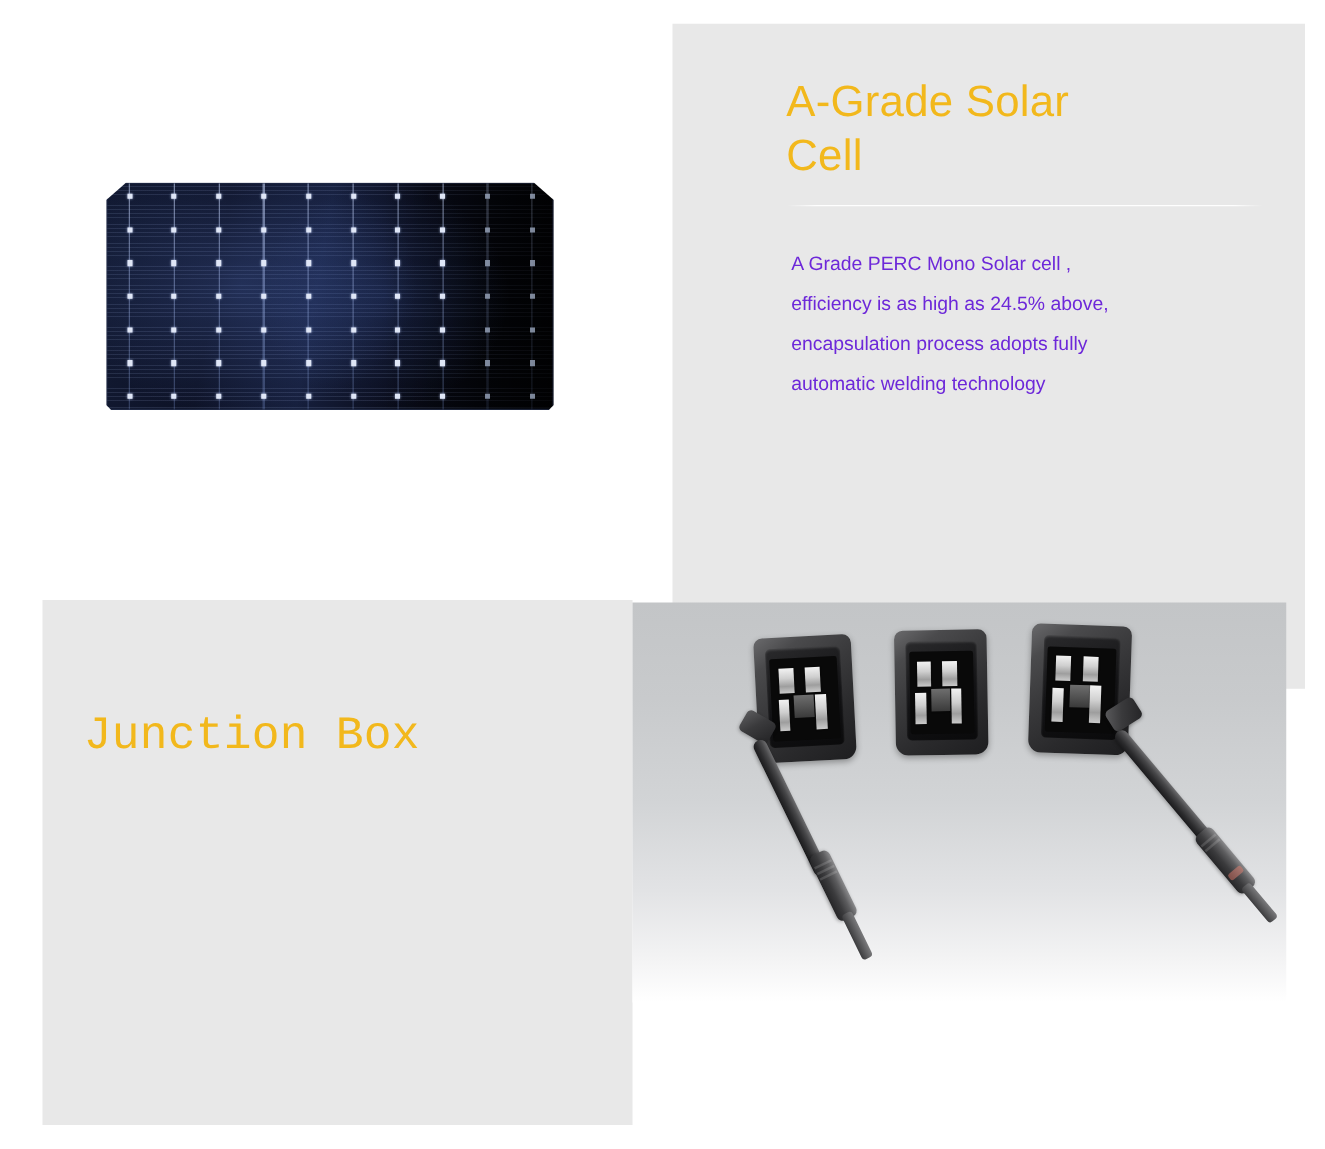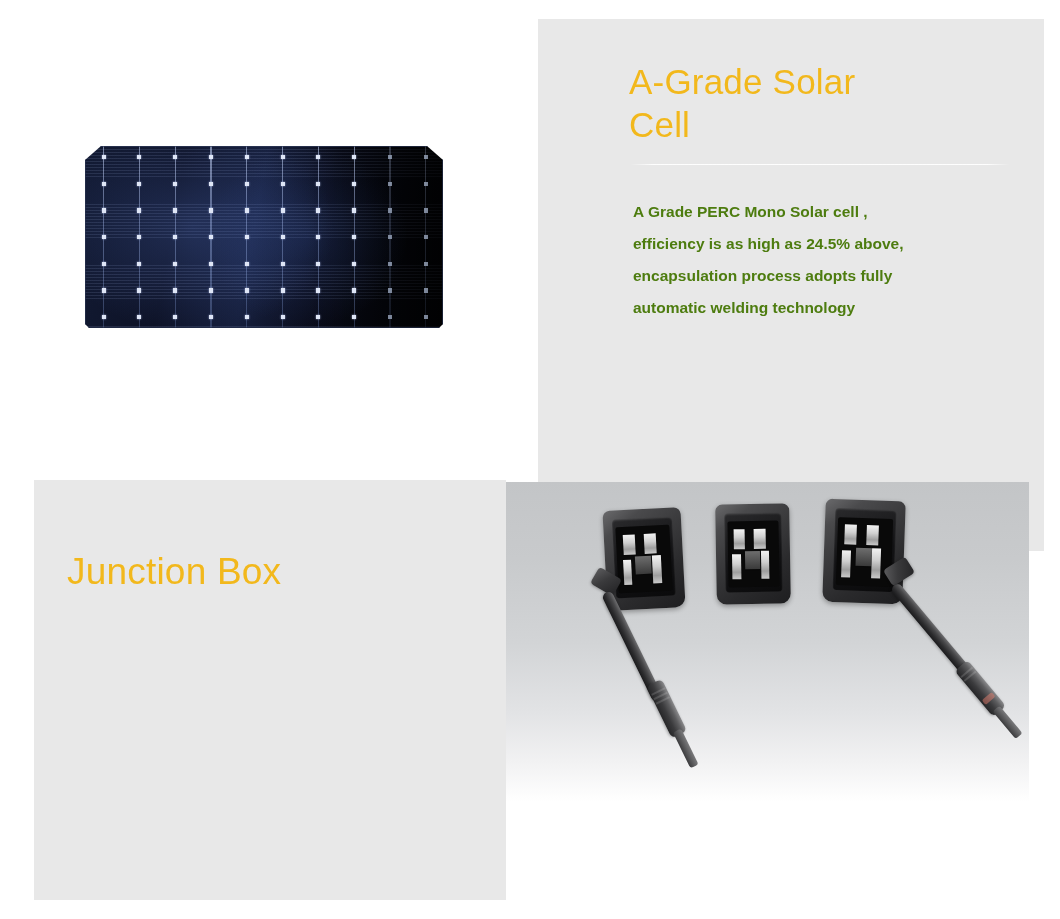--- a/index.html
+++ b/index.html
@@ -129,38 +129,39 @@
   .title-rule {
     position: absolute;
     height: 1px;
     background: linear-gradient(to right, rgba(255,255,255,0) 0%, rgba(255,255,255,.95) 6%, rgba(255,255,255,.95) 94%, rgba(255,255,255,0) 100%);
   }
   #a-grade-rule {
     left: 92px; top: 145px; width: 380px;
   }
   .panel-body {
     position: absolute;
-    color: #4d7c0f;
+    color: #6d28d9;
     font-size: 15.5px;
     line-height: 32px;
-    font-weight: 700;
+    font-weight: 400;
     white-space: pre-line;
   }
   #a-grade-body {
     left: 95px; top: 177px; width: 360px;
   }
 
   
   #junction-panel {
     left: 34px; top: 480px; width: 472px; height: 420px;
   }
   #junction-title {
-    left: 33px; top: 69px; width: 380px;
+    left: 33px; top: 87px; width: 380px;
     font-size: 37px;
     line-height: 45px;
+    font-family: Liberation Mono, monospace;
   }
   #junction-body {
     left: 33px; top: 155px; width: 400px;
     font-size: 15.5px;
     line-height: 32.5px;
   }
 
   
   #junction-photo-area {
     left: 506px; top: 482px; width: 523px; height: 320px;

